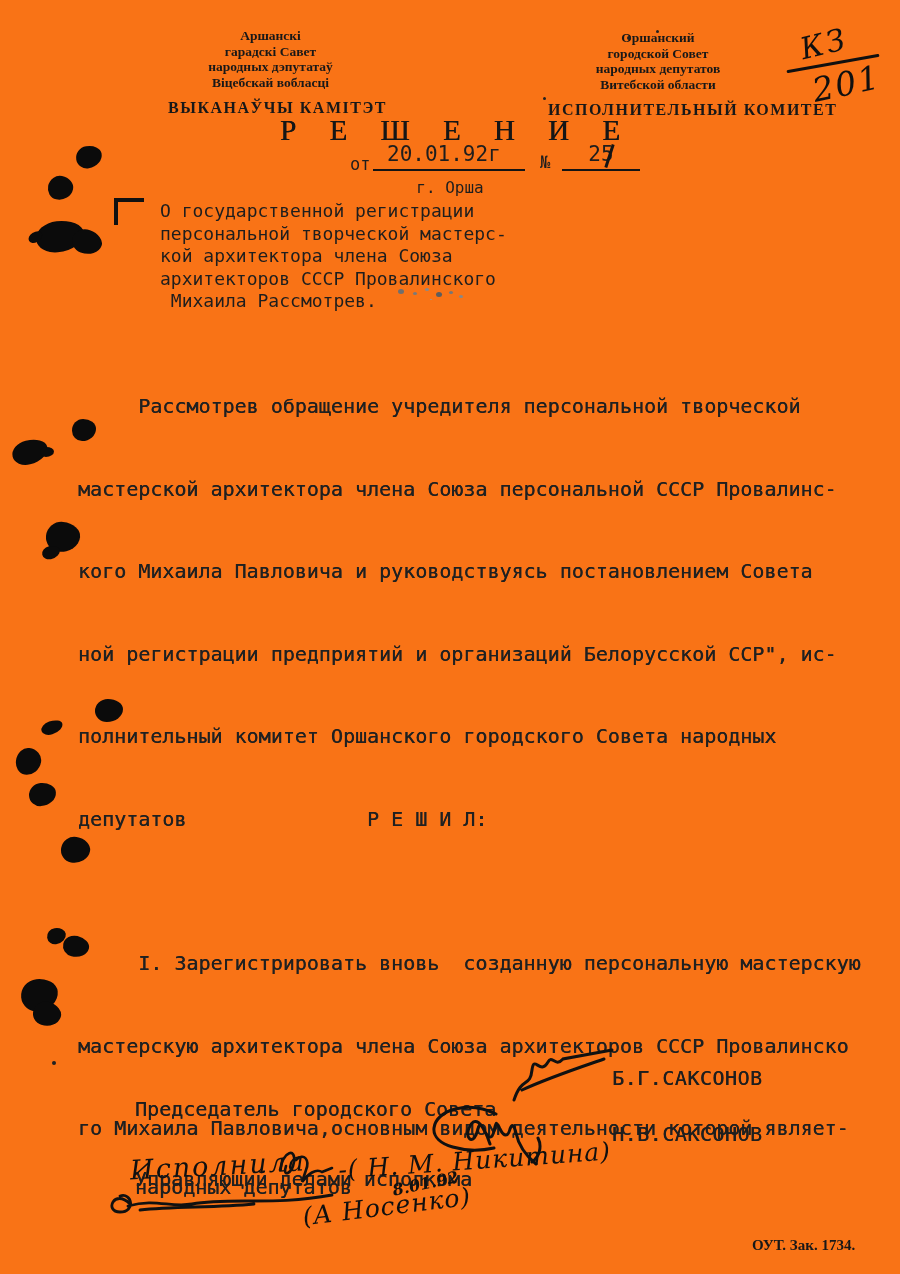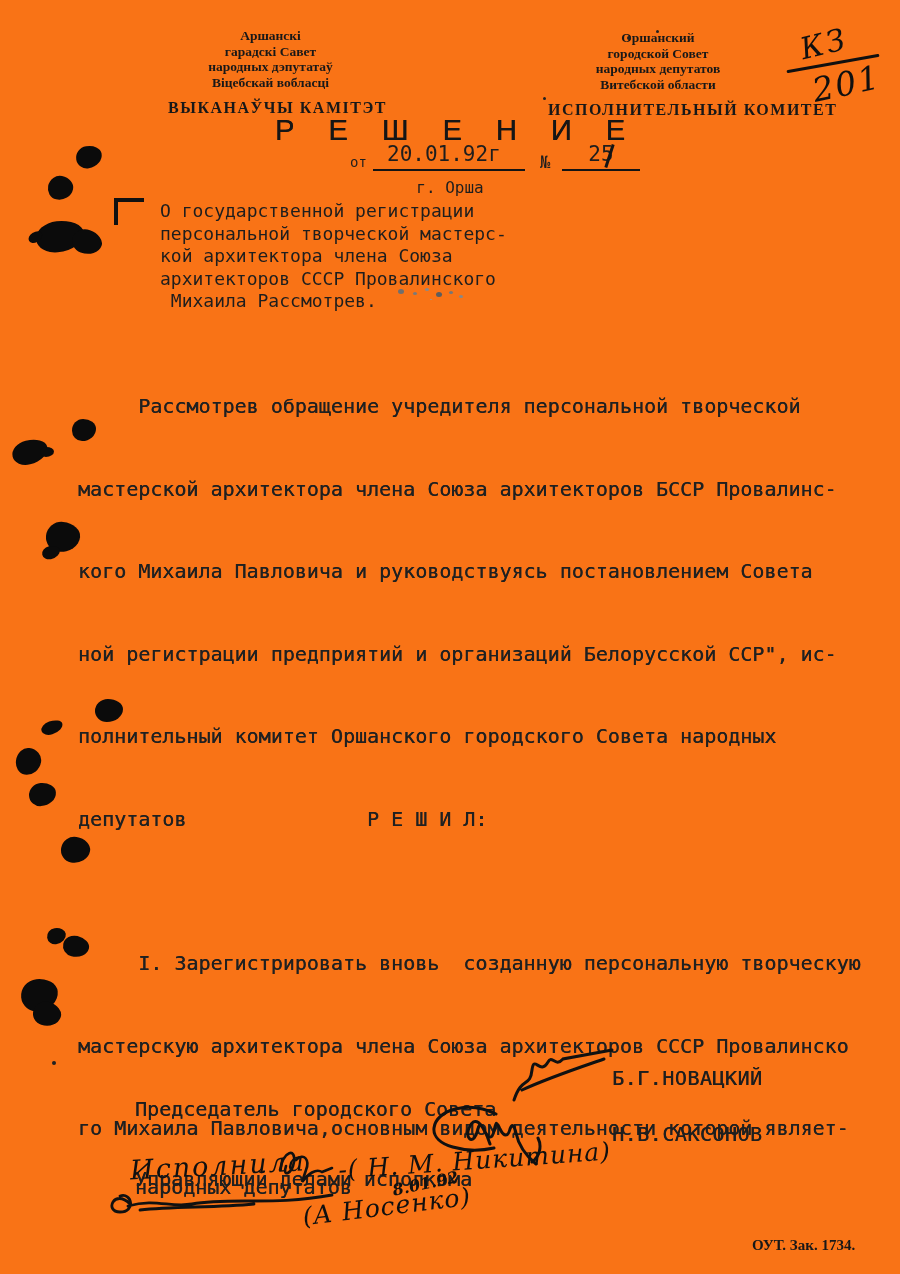--- a/index.html
+++ b/index.html
@@ -19,25 +19,25 @@
   .org-right { left:548px; top:30px; width:220px; }
   .org .committee { display:block; margin-top:10px; font-size:16px; letter-spacing:1.5px; white-space:nowrap; }
   
   .hw { font-family:"DejaVu Serif", serif; font-style:italic; color:#101010; }
   .corner-top { position:absolute; left:800px; top:26px; font-size:30px; transform:rotate(-14deg); letter-spacing:3px; }
   .corner-strike { position:absolute; left:786px; top:62px; width:94px; height:3px; background:#101010; transform:rotate(-10deg); border-radius:2px; }
   .corner-bottom { position:absolute; left:812px; top:64px; font-size:33px; transform:rotate(-12deg); letter-spacing:2px; }
   
   .title {
     position:absolute; left:0; right:0; top:114px; text-align:center;
-    font-family:Liberation Sans, sans-serif; font-size:29px; letter-spacing:13px;
+    font-family:Liberation Serif, serif; font-size:29px; letter-spacing:13px;
     text-indent:13px; color:#161616; text-shadow:0.4px 0.4px 0 #161616;
   }
   .date-row { position:absolute; left:0; top:142px; width:900px; height:34px; }
-  .date-label  { position:absolute; left:350px; top:12px; font-size:14px; }
+  .date-label  { position:absolute; left:350px; top:12px; font-size:17px; }
   .date-value  { position:absolute; left:373px; top:0px; width:152px; padding-left:14px;
                  font-size:21px; border-bottom:2.5px solid #141414; height:29px; }
   .num-label   { position:absolute; left:540px; top:10px; font-size:17px; }
   .num-value   { position:absolute; left:562px; top:0px; width:78px; text-align:center;
                  font-size:21px; border-bottom:2.5px solid #141414; height:29px; }
   .num-strike  { position:absolute; left:608px; top:2px; width:3px; height:24px;
                  background:#141414; transform:rotate(18deg); }
   .city { position:absolute; left:0; right:0; top:178px; text-align:center; font-size:16px; }
   
   .corner-bracket {
@@ -111,45 +111,45 @@
     <div>персональной творческой мастерс-</div>
     <div>кой архитектора члена Союза</div>
     <div>архитекторов СССР Провалинского</div>
     <div> Михаила Рассмотрев.</div>
   </div>
   <div class="smudge"></div>
 
   <div class="body-text">
     <div class="para">
       <div>     Рассмотрев обращение учредителя персональной творческой</div>
-      <div>мастерской архитектора члена Союза архитекторов БССР Провалинс-</div>
+      <div>мастерской архитектора члена Союза персональной СССР Провалинс-</div>
       <div>кого Михаила Павловича и руководствуясь постановлением Совета</div>
       <div>ной регистрации предприятий и организаций Белорусской ССР", ис-</div>
       <div>полнительный комитет Оршанского городского Совета народных</div>
       <div>депутатов               Р Е Ш И Л:</div>
     </div>
     <div class="para">
-      <div>     I. Зарегистрировать вновь  созданную персональную творческую</div>
+      <div>     I. Зарегистрировать вновь  созданную персональную мастерскую</div>
       <div>мастерскую архитектора члена Союза архитекторов СССР Провалинско</div>
       <div>го Михаила Павловича,основным видом деятельности которой являет-</div>
       
       
       
     </div>
 
   </div>
 
   <div class="sig-role" style="left:135px; top:1044px;">
     <div>Председатель городского Совета</div>
     <div>народных депутатов</div>
   </div>
   <svg class="scrawl" style="left:500px; top:1038px;" width="120" height="68" viewBox="0 0 120 68">
     <path d="M14,62 C22,38 30,50 32,32 C34,16 40,38 48,24 C52,16 55,30 63,21 L112,12 M22,52 C48,40 78,30 104,21" stroke="#111" fill="none" stroke-width="3" stroke-linecap="round"></path>
   </svg>
-  <div class="sig-name" style="left:612px; top:1066px;">Б.Г.НОВАЦКИЙ</div>
+  <div class="sig-name" style="left:612px; top:1066px;">Б.Г.САКСОНОВ</div>
 
   <div class="sig-role" style="left:135px; top:1114px;">
     <div>Управляющий делами исполкома</div>
   </div>
   <svg class="scrawl" style="left:424px; top:1098px;" width="150" height="72" viewBox="0 0 150 72">
     <path d="M72,16 C44,2 12,12 10,30 C8,48 42,56 70,50 M66,46 C58,22 50,18 45,30 C41,40 48,46 52,37 C56,26 55,22 60,32 C64,40 68,42 70,33 C72,24 72,22 76,31 C80,39 84,39 86,31 C88,25 90,27 92,35 C94,45 100,56 112,66 M108,64 C116,58 118,48 114,40" stroke="#111" fill="none" stroke-width="3" stroke-linecap="round"></path>
   </svg>
   <div class="sig-name" style="left:612px; top:1122px;">Н.В.САКСОНОВ</div>
 
   <div class="hw exec-label">Исполнила</div>

